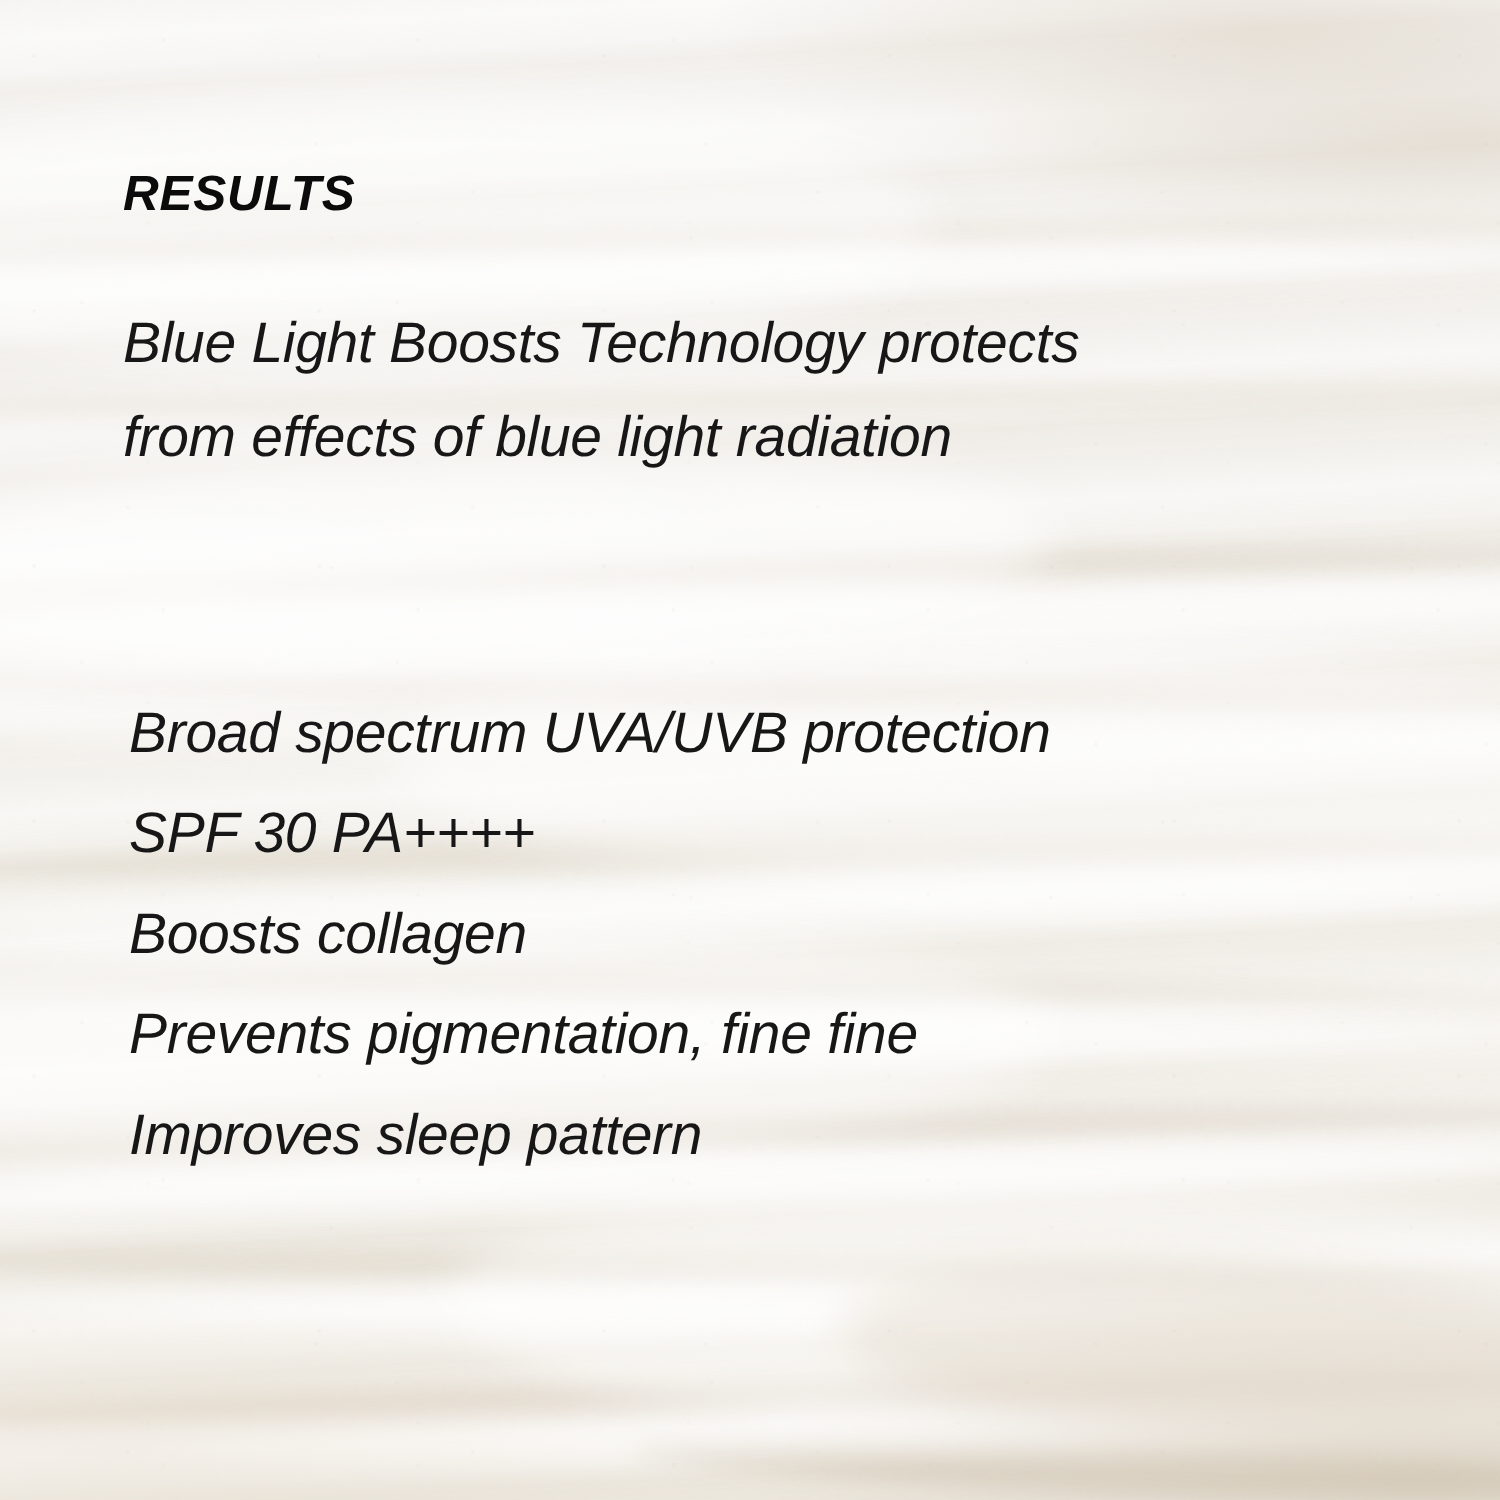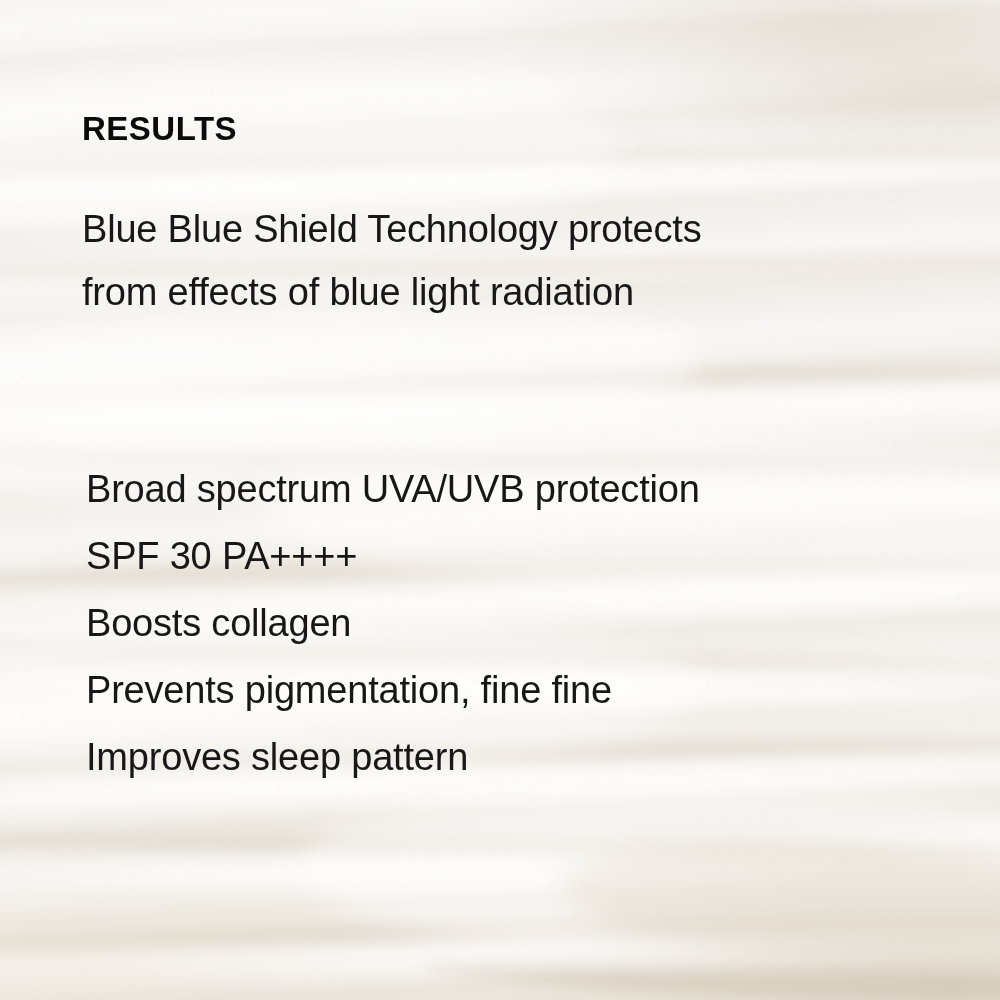--- a/index.html
+++ b/index.html
@@ -16,20 +16,21 @@
     background: #f4f3f1;
   }
 
   
   #canvas {
     position: relative;
     width: 1000px;
     height: 1000px;
     overflow: hidden;
     background: #f3f2ef;
+    font-style: italic;
   }
 
   
   .bg-layer {
     position: absolute;
     inset: 0;
     pointer-events: none;
   }
 
   
@@ -202,21 +203,21 @@
   </div>
 
   <div class="bg-layer" id="bg-accents"></div>
   <div class="bg-layer" id="bg-grain"></div>
 
   <div id="content">
 
     <h2 id="results-heading">RESULTS</h2>
 
     <p id="intro-paragraph">
-      <span class="pline">Blue Blue Shield Technology protects</span>
+      <span class="pline">Blue Light Boosts Technology protects</span>
       <span class="pline">from effects of blue light radiation</span>
     </p>
 
     <ul id="benefits-list">
       <li>Broad spectrum UVA/UVB protection</li>
       <li>SPF 30 PA++++</li>
       <li>Boosts collagen</li>
       <li>Prevents pigmentation, fine fine</li>
       <li>Improves sleep pattern</li>
     </ul>

